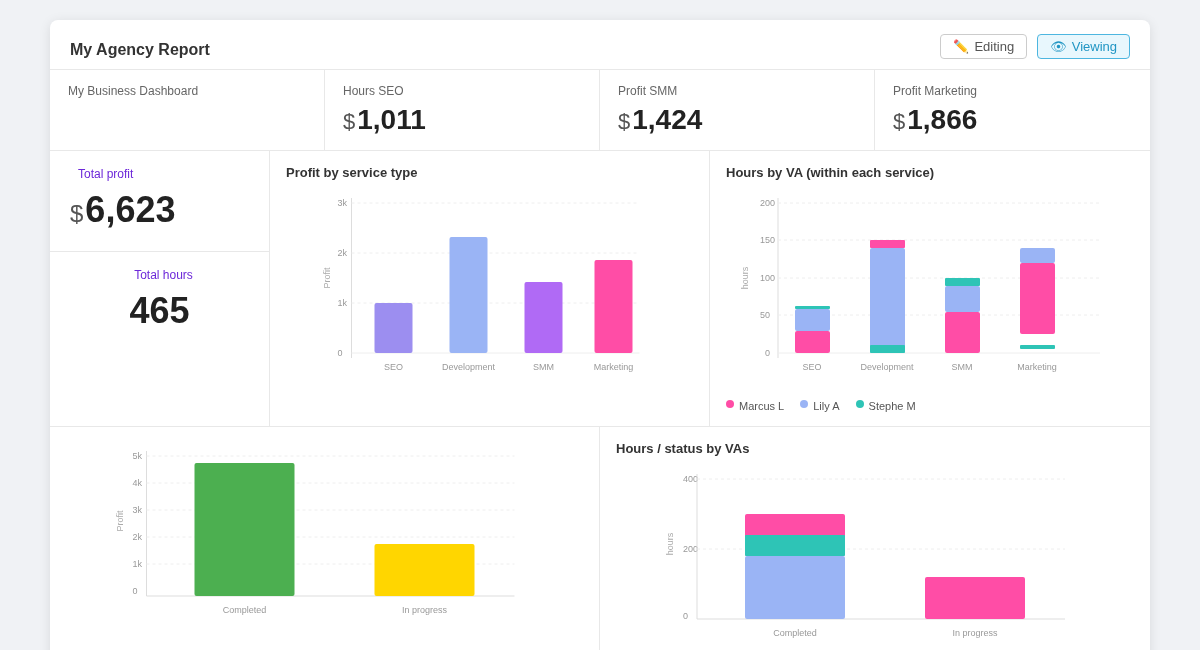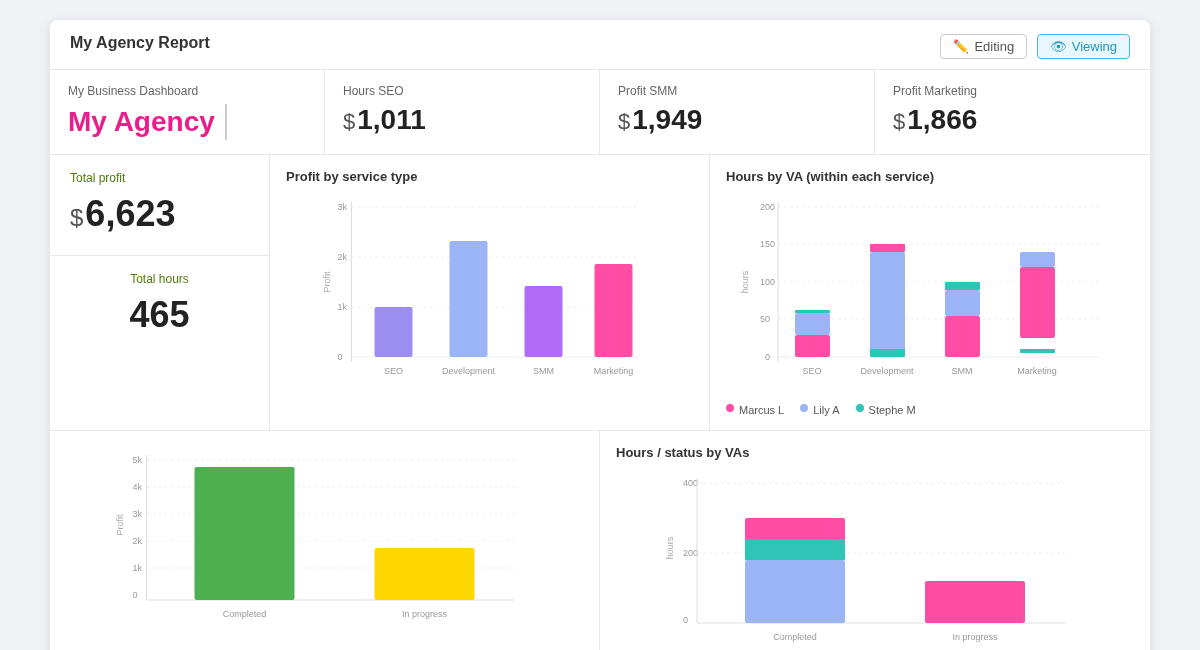--- a/index.html
+++ b/index.html
@@ -15,21 +15,21 @@
     .dashboard-container {
       background: #fff;
       border-radius: 8px;
       box-shadow: 0 2px 12px rgba(0,0,0,0.1);
       width: 1100px;
       padding: 0;
       overflow: hidden;
     }
     .report-header {
       display: flex;
-      align-items: flex-start;
+      align-items: flex-end;
       justify-content: space-between;
       padding: 14px 20px 10px;
       border-bottom: 1px solid #e8e8e8;
     }
     .report-title {
       font-size: 16px;
       font-weight: 600;
       color: #333;
     }
     .header-actions {
@@ -113,23 +113,24 @@
       border-right: 1px solid #e8e8e8;
       padding: 0;
     }
     .stat-block {
       padding: 16px 20px 20px;
       border-bottom: 1px solid #e8e8e8;
     }
     .stat-block:last-child { border-bottom: none; text-align: center; }
     .stat-label {
       font-size: 12px;
-      color: #4d7c0f;
+      color: #6d28d9;
       margin-bottom: 8px;
       font-weight: 500;
+      margin-left: 8px;
     }
     .stat-value {
       font-size: 36px;
       font-weight: 700;
       color: #222;
     }
     .stat-value .dollar {
       font-size: 24px;
       font-weight: 400;
       color: #555;
@@ -196,35 +197,31 @@
       <button class="btn-viewing">
         <span>👁</span>
         <span>Viewing</span>
       </button>
     </div>
   </div>
 
   <div class="top-metrics">
     <div class="metric-card">
       <div class="metric-label">My Business Dashboard</div>
-      <div class="metric-agency">
-        <span>My Agency</span>
-        <span class="agency-divider"></span>
-      </div>
     </div>
     <div class="metric-card">
       <div class="metric-label">Hours SEO</div>
       <div class="metric-value">
         <span class="dollar">$</span><span>1,011</span>
       </div>
     </div>
     <div class="metric-card">
       <div class="metric-label">Profit SMM</div>
       <div class="metric-value">
-        <span class="dollar">$</span><span>1,949</span>
+        <span class="dollar">$</span><span>1,424</span>
       </div>
     </div>
     <div class="metric-card">
       <div class="metric-label">Profit Marketing</div>
       <div class="metric-value">
         <span class="dollar">$</span><span>1,866</span>
       </div>
     </div>
   </div>
 

